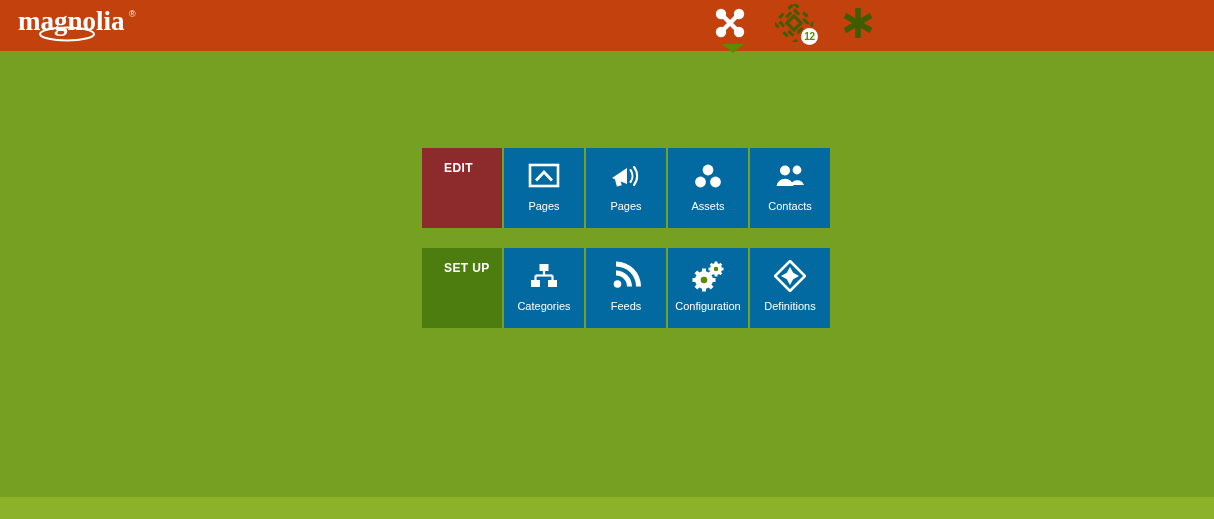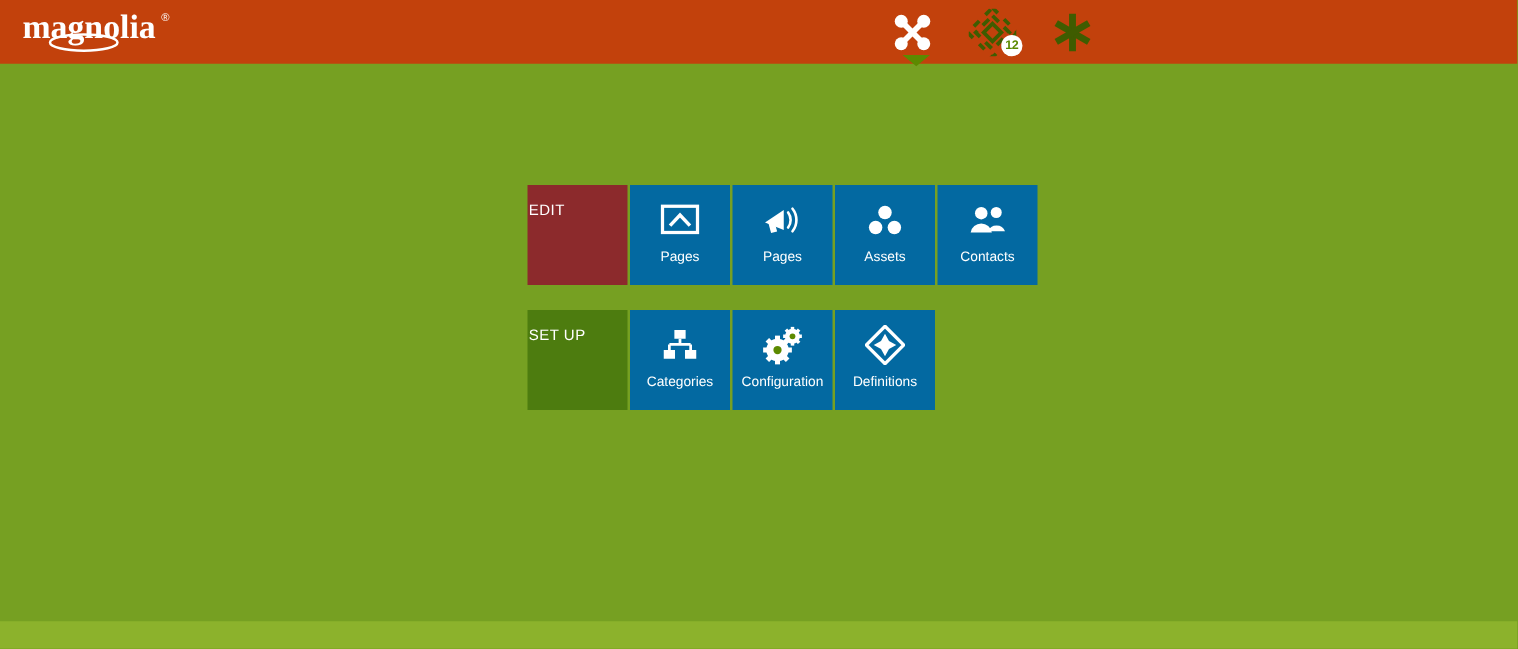--- a/index.html
+++ b/index.html
@@ -42,21 +42,21 @@
     display: flex;
     align-items: center;
     gap: 16px;
   }
 
   .hdr-icon-btn {
     position: relative;
     width: 48px;
     height: 44px;
     display: flex;
-    align-items: center;
+    align-items: flex-start;
     justify-content: center;
     cursor: pointer;
   }
 
   .hdr-icon-btn svg { display: block; }
 
   
   #apps-launcher-notch {
     position: absolute;
     left: 722px;
@@ -101,25 +101,25 @@
     position: relative;
     flex: 0 0 80px;
     margin-right: 2px;
     cursor: pointer;
   }
   .group-label-tile.edit  { background: #8c2a2c; }
   .group-label-tile.setup { background: #4d7c0f; }
 
   .group-label-text {
     position: absolute;
-    left: 1px;
+    left: 22px;
     top: 13px;
     color: #ffffff;
     font-size: 12px;
-    font-weight: normal;
+    font-weight: bold;
     letter-spacing: 0.4px;
     white-space: nowrap;
   }
 
   .app-tile {
     width: 80px;
     height: 80px;
     flex: 0 0 80px;
     background: #0369a1;
     margin-right: 2px;
@@ -287,20 +287,30 @@
             <line x1="16" y1="10" x2="16" y2="14.5"></line>
             <line x1="7.5" y1="14.5" x2="24.5" y2="14.5"></line>
             <line x1="7.5" y1="14.5" x2="7.5" y2="19"></line>
             <line x1="24.5" y1="14.5" x2="24.5" y2="19"></line>
           </g>
         </svg>
       </span>
       <span class="app-tile-label">Categories</span>
     </div>
 
+    <div class="app-tile">
+      <span class="app-tile-icon">
+        <svg width="30" height="30" viewBox="0 0 30 30" aria-hidden="true">
+          <circle cx="6.5" cy="23" r="3.8" fill="#ffffff"></circle>
+          <path d="M5 14.5 A11 11 0 0 1 16 25.5 L21 25.5 A16 16 0 0 0 5 9.5 Z" fill="#ffffff"></path>
+          <path d="M5 5.5 A20 20 0 0 1 25 25.5 L30 25.5 A25 25 0 0 0 5 0.5 Z" fill="#ffffff"></path>
+        </svg>
+      </span>
+      <span class="app-tile-label">Feeds</span>
+    </div>
 
 
     <div class="app-tile">
       <span class="app-tile-icon">
         <svg width="34" height="32" viewBox="0 0 34 32" aria-hidden="true">
           <g fill="#ffffff">
             <circle cx="13" cy="20" r="9"></circle>
             <rect x="11" y="8.5" width="4" height="23"></rect>
             <rect x="1.5" y="18" width="23" height="4"></rect>
             <rect x="11" y="8.5" width="4" height="23" transform="rotate(45 13 20)"></rect>

